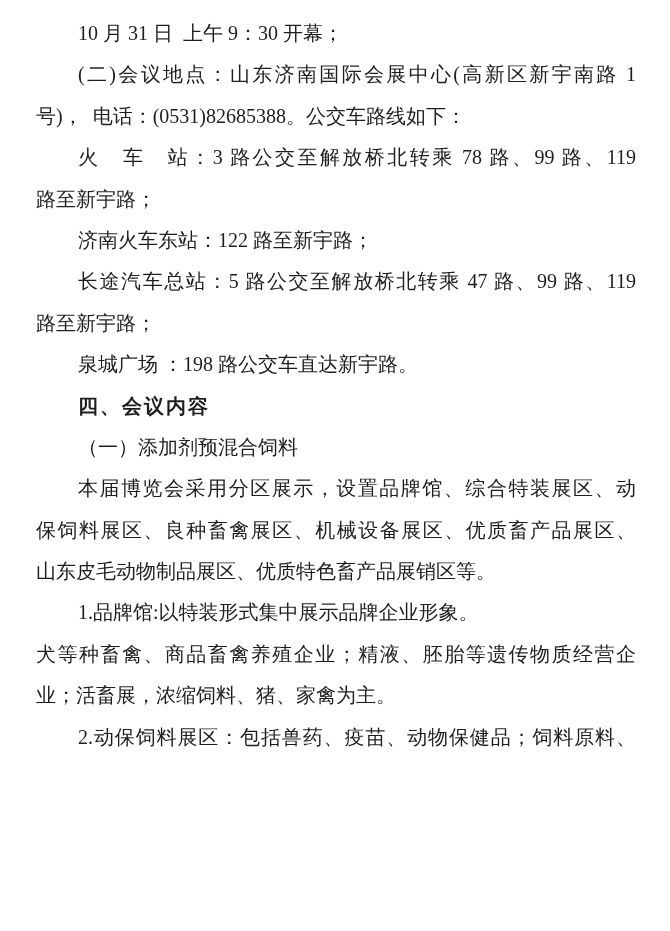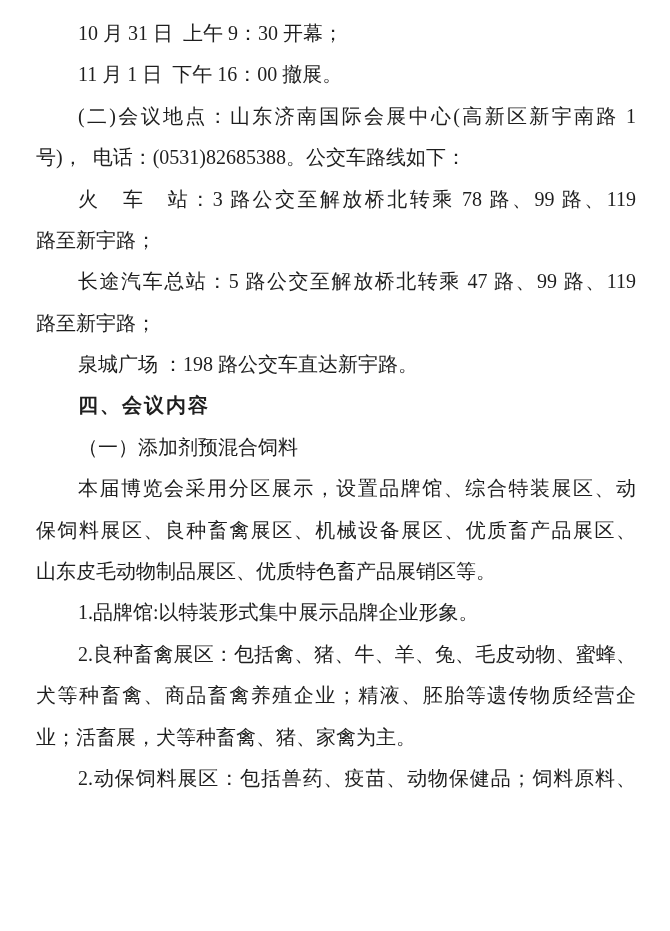--- a/index.html
+++ b/index.html
@@ -28,63 +28,62 @@
     text-align: left;
   }
   .indent {
     text-indent: 42px;
   }
   .justify {
     text-align: justify;
     text-align-last: justify;
   }
   .heading {
-    font-family: Liberation Mono, monospace;
+    font-family: Liberation Sans, sans-serif;
     font-weight: 700;
     letter-spacing: 2px;
   }
 </style>
 </head>
 <body>
 
 <div class="page">
 
   <div class="line indent">10 月 31 日  上午 9：30 开幕；</div>
 
-  <div class="line indent">11 月 1 日  下午 16：00 撤展。</div>
 
   <div class="line indent justify">(二)会议地点：山东济南国际会展中心(高新区新宇南路 1</div>
 
   <div class="line">号)，  电话：(0531)82685388。公交车路线如下：</div>
 
   <div class="line indent justify">火　车　站：3 路公交至解放桥北转乘 78 路、99 路、119</div>
 
   <div class="line">路至新宇路；</div>
 
+  <div class="line indent">济南火车东站：122 路至新宇路；</div>
 
   <div class="line indent justify">长途汽车总站：5 路公交至解放桥北转乘 47 路、99 路、119</div>
 
   <div class="line">路至新宇路；</div>
 
   <div class="line indent">泉城广场 ：198 路公交车直达新宇路。</div>
 
   <div class="line indent heading">四、会议内容</div>
 
   <div class="line indent">（一）添加剂预混合饲料</div>
 
   <div class="line indent justify">本届博览会采用分区展示，设置品牌馆、综合特装展区、动</div>
 
   <div class="line justify">保饲料展区、良种畜禽展区、机械设备展区、优质畜产品展区、</div>
 
   <div class="line">山东皮毛动物制品展区、优质特色畜产品展销区等。</div>
 
   <div class="line indent">1.品牌馆:以特装形式集中展示品牌企业形象。</div>
 
-  <div class="line indent justify">2.良种畜禽展区：包括禽、猪、牛、羊、兔、毛皮动物、蜜蜂、</div>
 
   <div class="line justify">犬等种畜禽、商品畜禽养殖企业；精液、胚胎等遗传物质经营企</div>
 
-  <div class="line">业；活畜展，犬等种畜禽、猪、家禽为主。</div>
+  <div class="line">业；活畜展，浓缩饲料、猪、家禽为主。</div>
 
   <div class="line indent justify">2.动保饲料展区：包括兽药、疫苗、动物保健品；饲料原料、</div>
 
 
 </div>
 
 </body></html>

